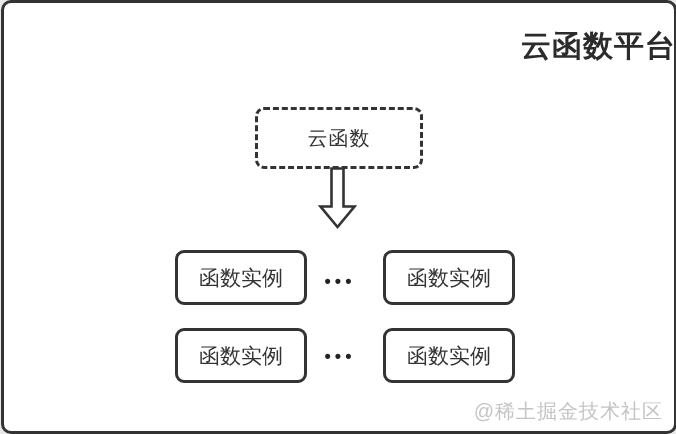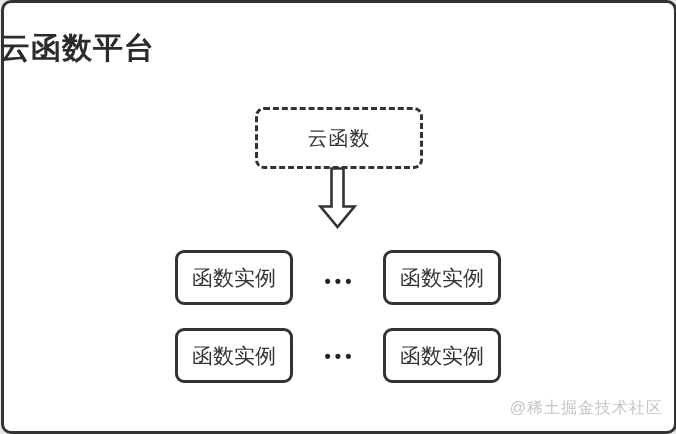--- a/index.html
+++ b/index.html
@@ -23,26 +23,27 @@
     background: #ffffff;
     border: 3px solid #333333;
     border-radius: 10px;
     box-sizing: content-box;
   }
   .title {
     position: absolute;
     top: 33px;
     left: 0;
     width: 676px;
-    text-align: left;
+    text-align: right;
     font-size: 30px;
     font-weight: bold;
     color: #2b2b2b;
     letter-spacing: 1px;
     line-height: 1;
+    font-family: Liberation Mono, monospace;
   }
   .dashed-node {
     position: absolute;
     left: 255px;
     top: 107px;
     width: 168px;
     height: 62px;
     box-sizing: border-box;
     border: 3px dashed #333333;
     border-radius: 9px;
@@ -58,21 +59,21 @@
   }
   .arrow-wrap {
     position: absolute;
     left: 317px;
     top: 167px;
     width: 41px;
     height: 63px;
   }
   .inst-node {
     position: absolute;
-    width: 118px;
+    width: 132px;
     height: 55px;
     box-sizing: border-box;
     border: 3px solid #333333;
     border-radius: 9px;
     background: #ffffff;
     display: flex;
     align-items: center;
     justify-content: center;
   }
   .inst-node .node-label {
@@ -94,21 +95,21 @@
     letter-spacing: 4px;
     line-height: 1;
     text-indent: 4px; 
   }
   .dots-row0 { top: 272px; }
   .dots-row1 { top: 347px; }
   .watermark {
     position: absolute;
     right: 13px;
     top: 398px;
-    font-size: 16px;
+    font-size: 20px;
     color: #c4c4c4;
     letter-spacing: 1px;
   }
 </style>
 </head>
 <body>
 
 <div class="card"></div>
 
 <div class="title">云函数平台</div>

